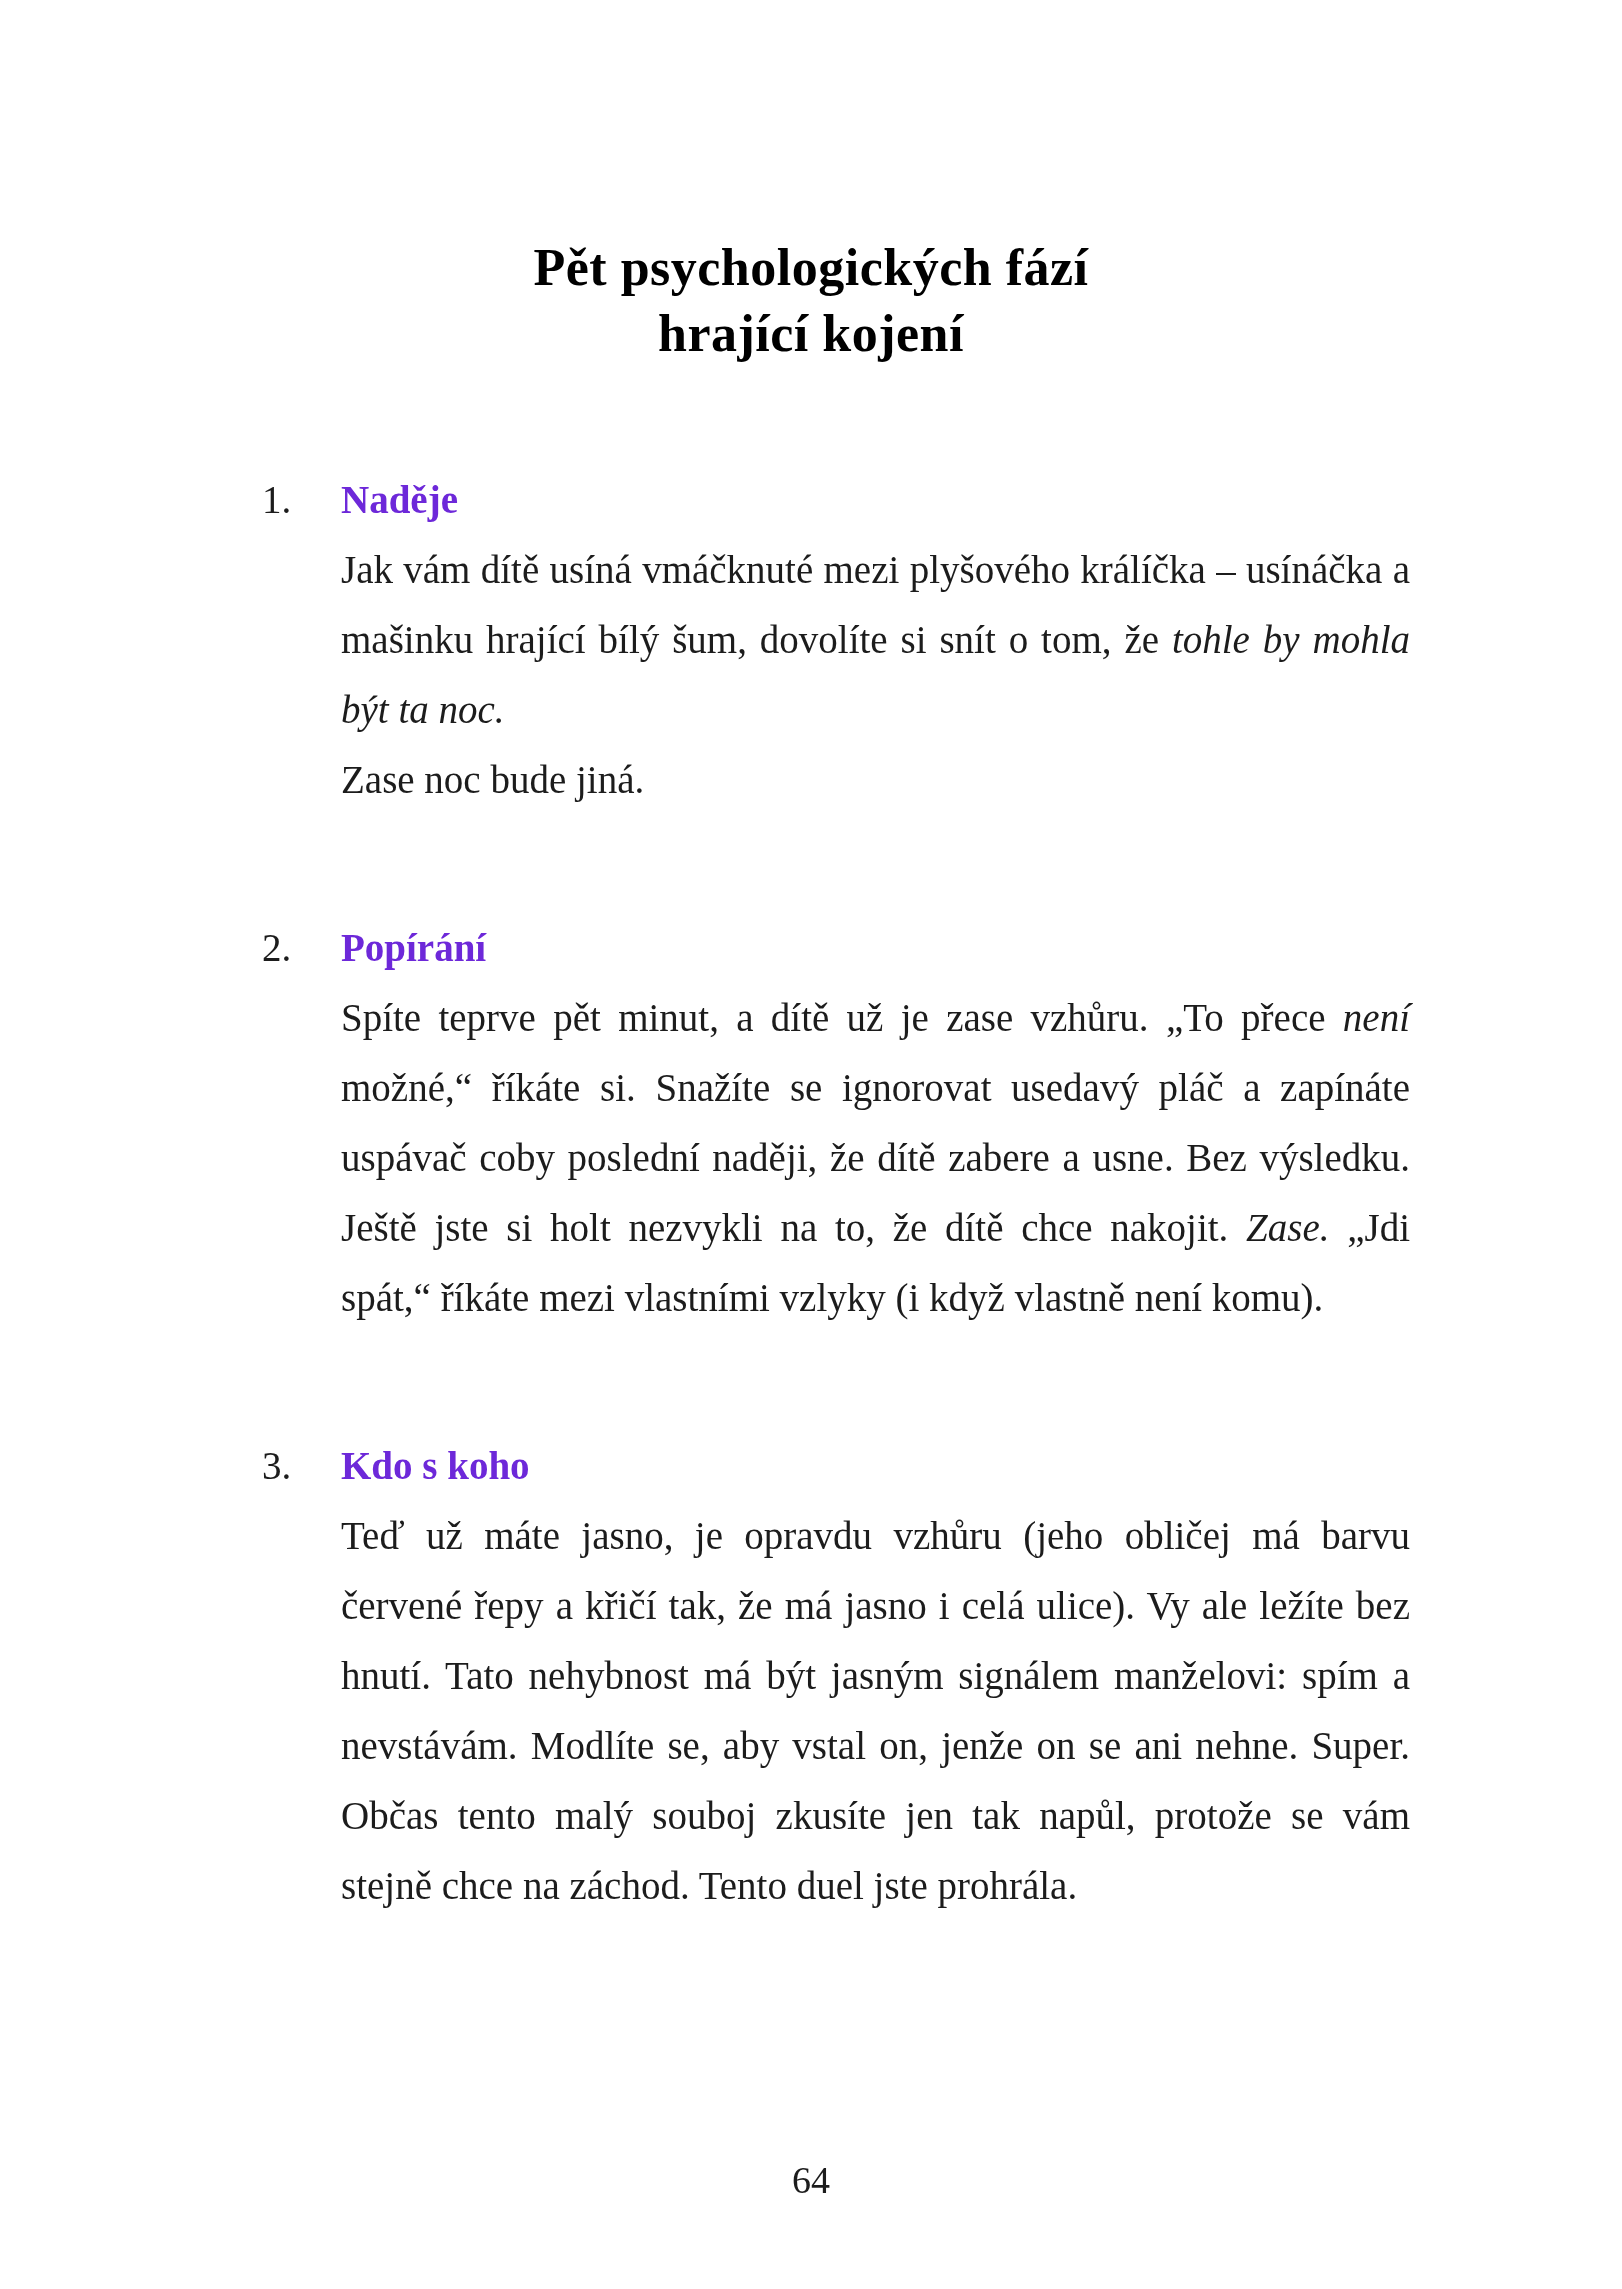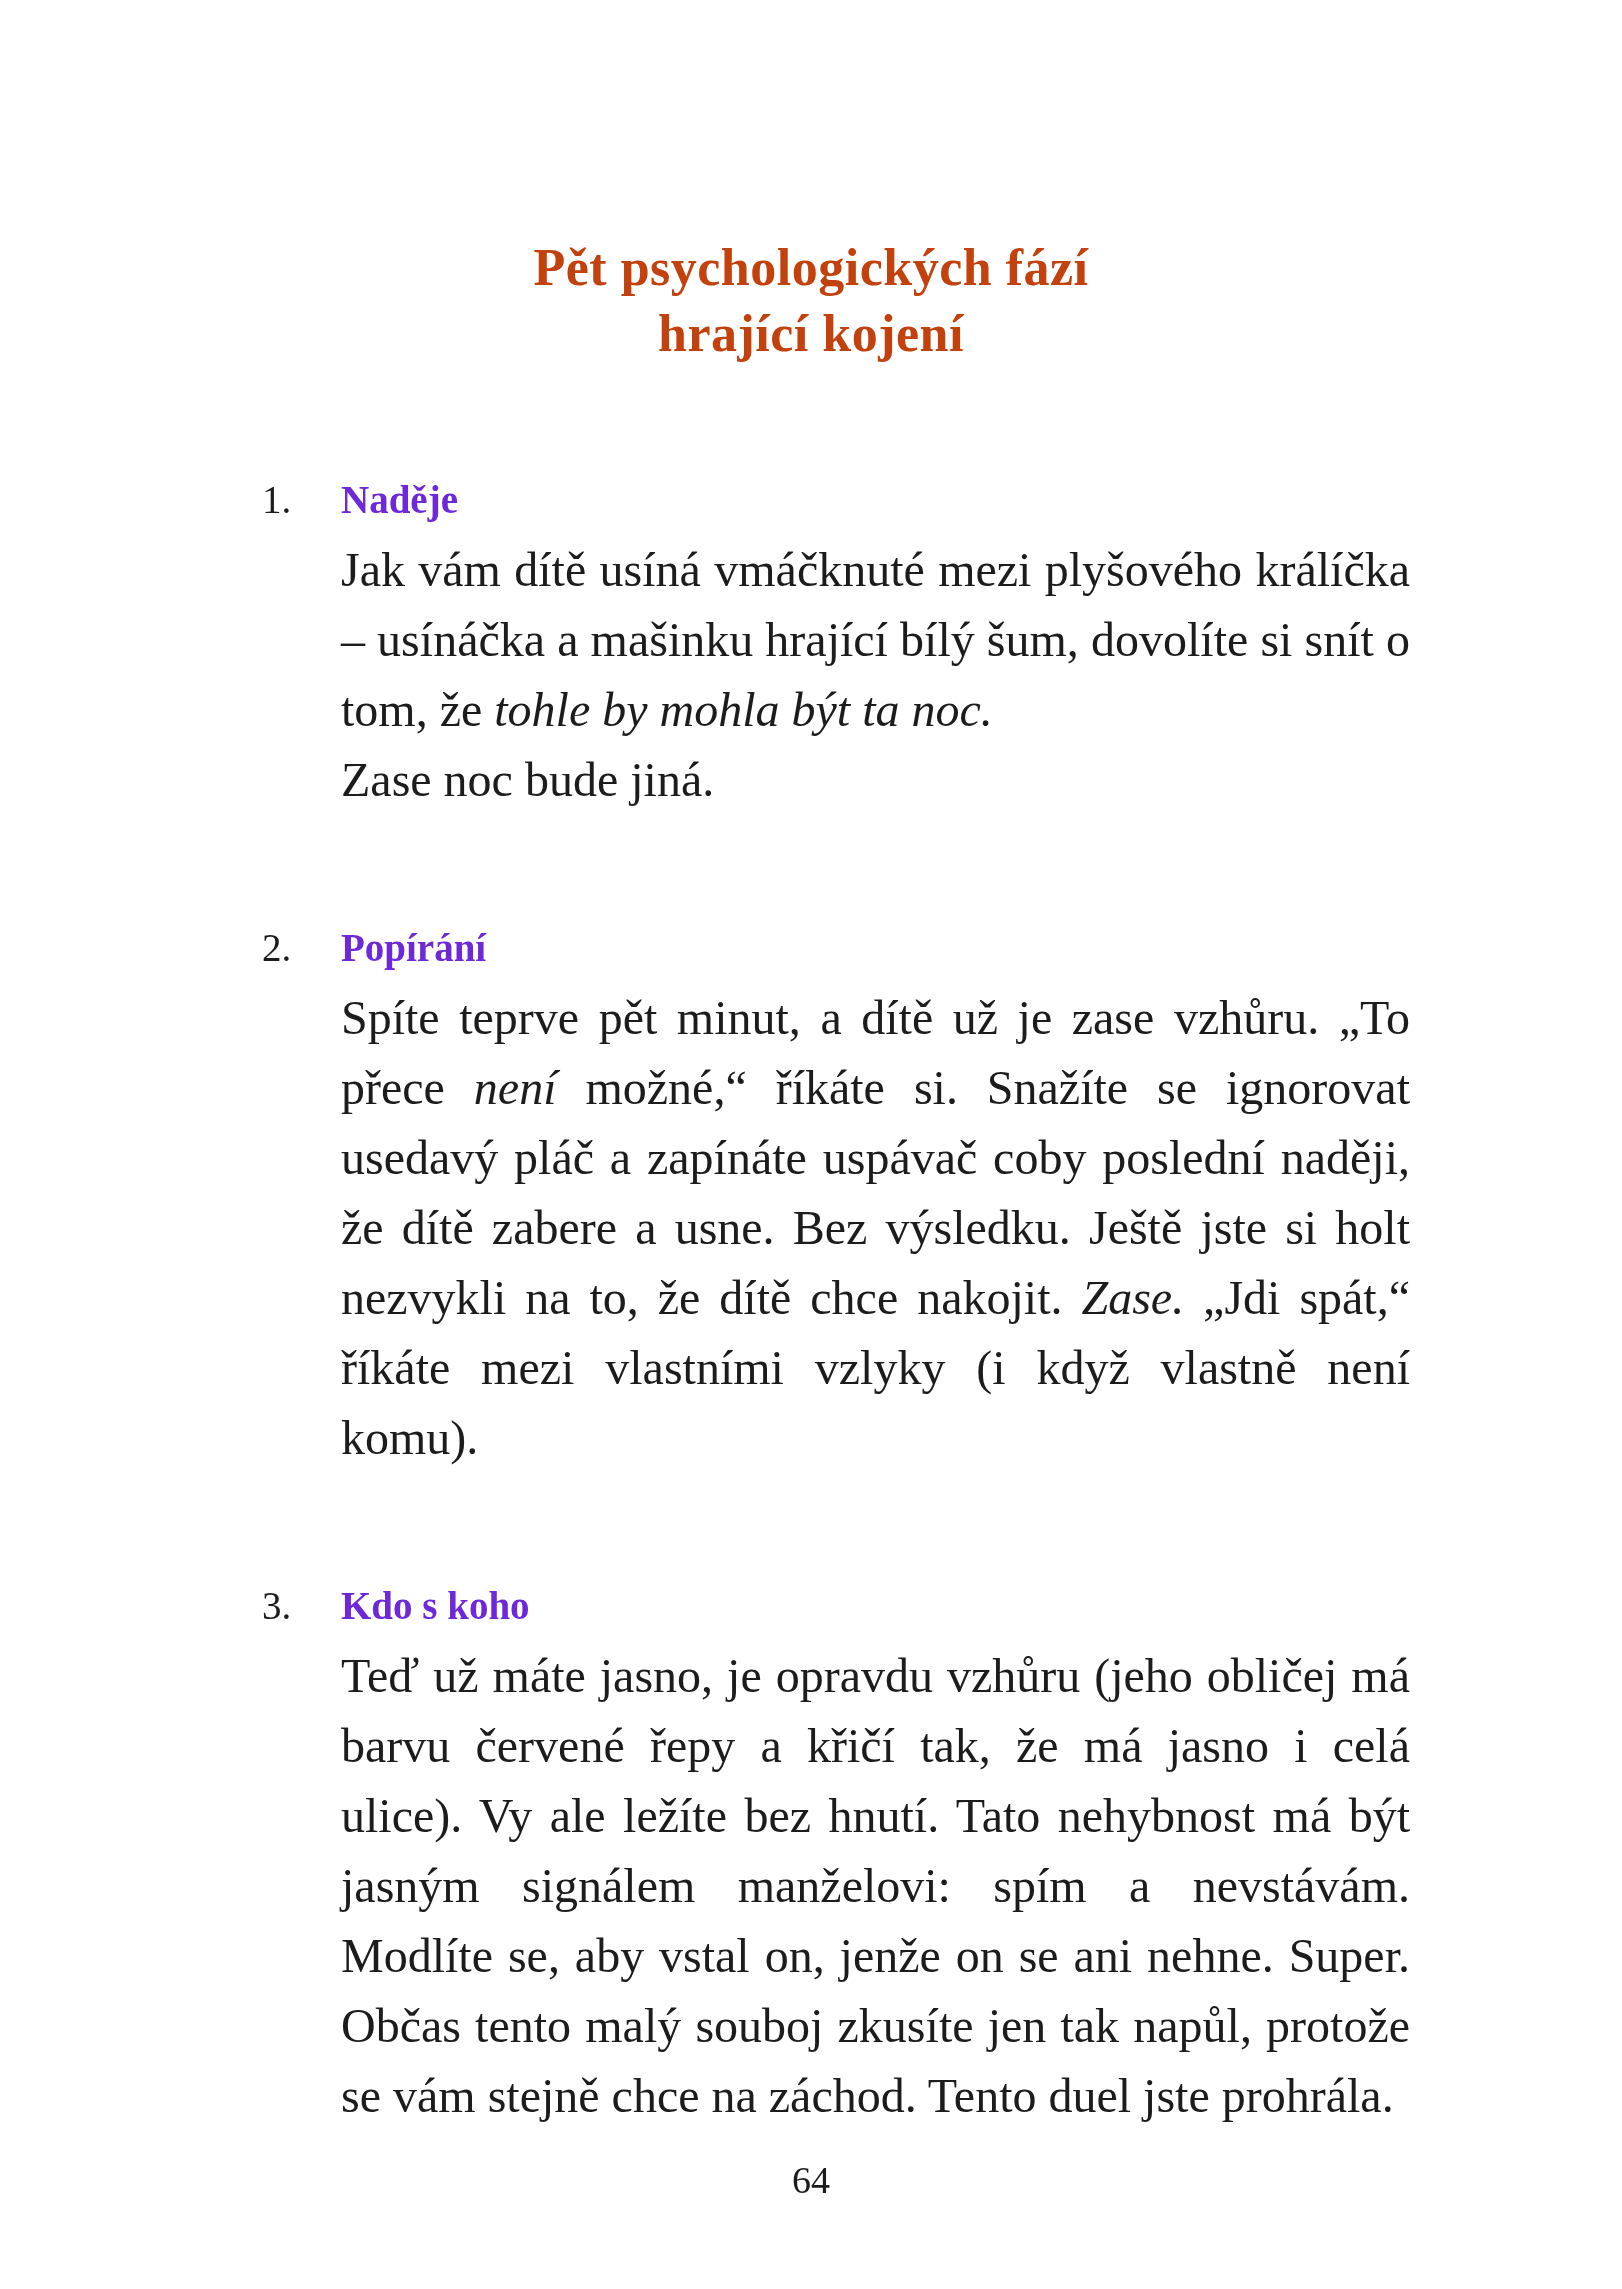--- a/index.html
+++ b/index.html
@@ -17,21 +17,21 @@
     overflow: hidden;
   }
   .title {
     margin: 0;
     padding-top: 235px;
     text-align: center;
     font-size: 52px;
     line-height: 66px;
     font-weight: 700;
     letter-spacing: 0.5px;
-    color: #c2410c;
+    color: #000000;
   }
   .sections {
     margin: 98px 212px 0 262px;
   }
   .section {
     display: flex;
     margin-bottom: 98px;
   }
   .section:last-child {
     margin-bottom: 0;
@@ -48,21 +48,21 @@
     min-width: 0;
   }
   .heading {
     font-weight: 700;
     font-size: 39px;
     line-height: 70px;
     color: #6d28d9;
   }
   .para {
     margin: 0;
-    font-size: 48px;
+    font-size: 39px;
     line-height: 70px;
     text-align: justify;
     color: #1c1c1c;
   }
   .para em {
     font-style: italic;
   }
   .page-number {
     position: absolute;
     left: 0;

